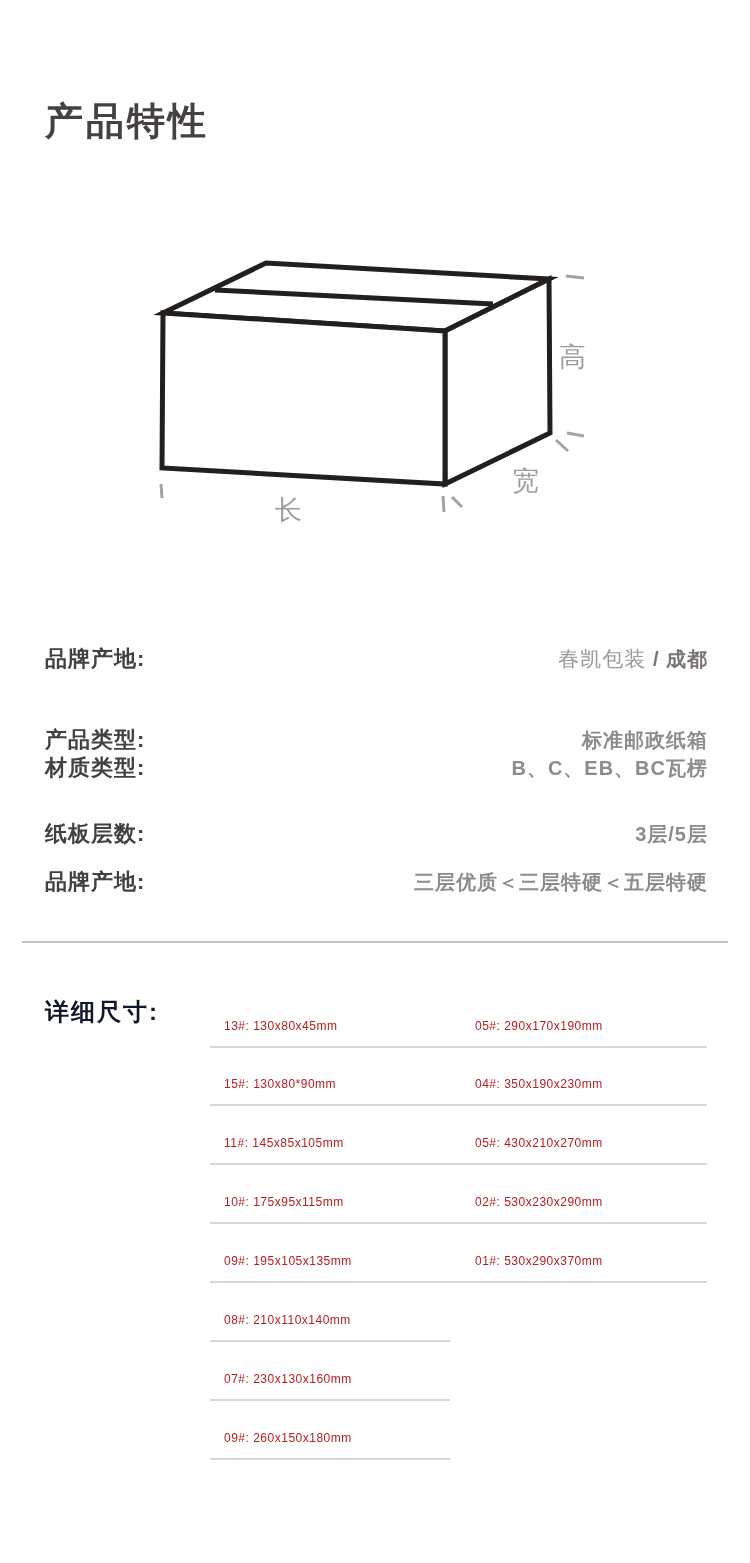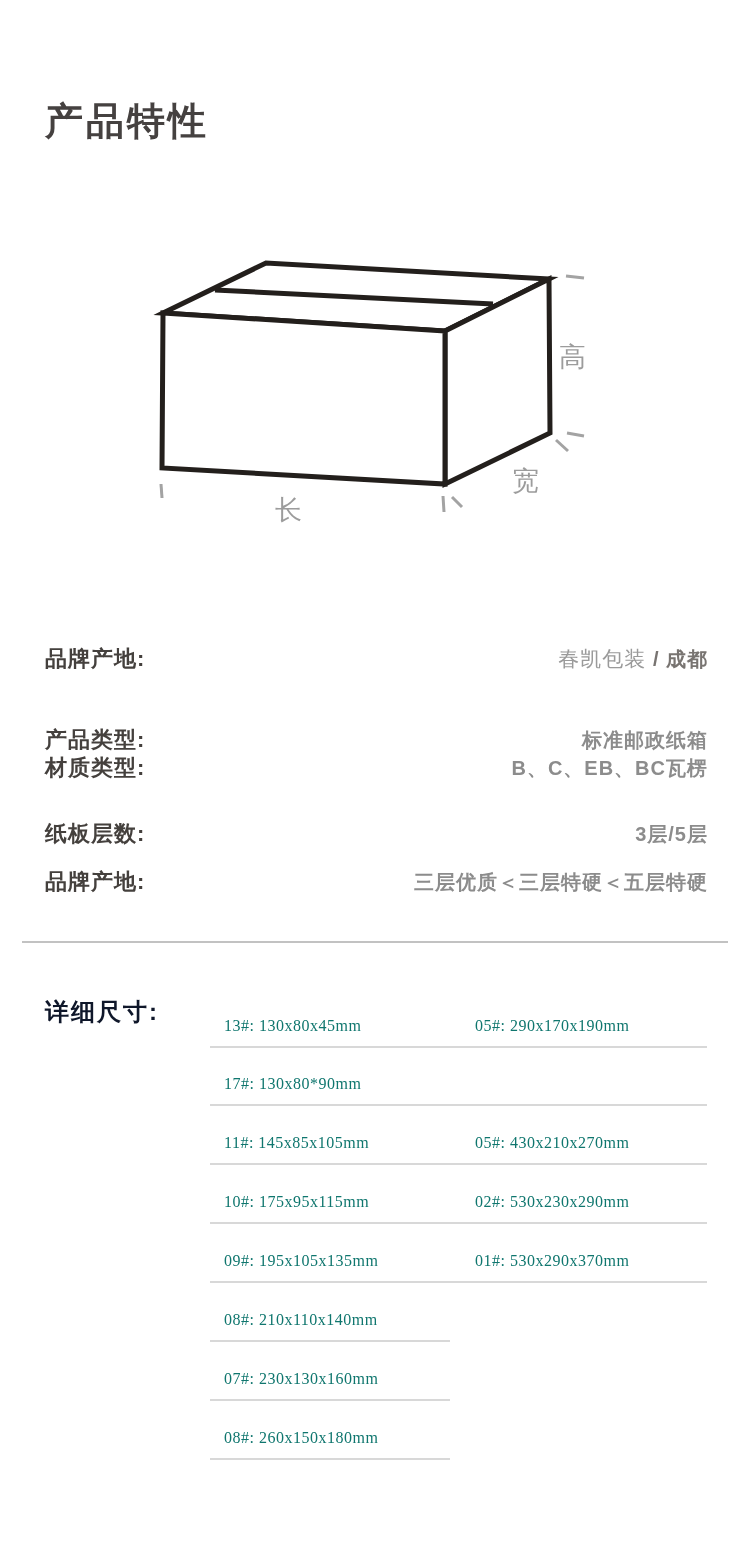--- a/index.html
+++ b/index.html
@@ -37,21 +37,21 @@
   .divider{
     position:absolute;left:22px;top:941px;width:706px;height:2px;background:#c2c2c2;
   }
   .sizes-heading{
     position:absolute;left:45px;top:997px;
     font-size:24px;font-weight:700;letter-spacing:2px;color:#0f172a;line-height:30px;
   }
   .size-row{
     position:absolute;left:210px;width:497px;height:40px;line-height:40px;
     border-bottom:2px solid #d8d8d8;
-    font-size:16px;color:#0f766e;letter-spacing:0.5px;font-family:Liberation Serif, serif;
+    font-size:12px;color:#b91c1c;letter-spacing:0.5px;
   }
   .size-row.half{width:240px;}
   .size-cell-left{position:absolute;left:14px;top:0;white-space:nowrap;}
   .size-cell-right{position:absolute;left:265px;top:0;white-space:nowrap;}
 </style>
 </head>
 <body>
 
 <div class="page">
 
@@ -105,37 +105,38 @@
 
   <div class="divider"></div>
 
   <div class="sizes-heading">详细尺寸:</div>
 
   <div class="size-row" style="top:1006px;">
     <span class="size-cell-left">13#: 130x80x45mm</span>
     <span class="size-cell-right">05#: 290x170x190mm</span>
   </div>
   <div class="size-row" style="top:1064px;">
-    <span class="size-cell-left">17#: 130x80*90mm</span>
+    <span class="size-cell-left">15#: 130x80*90mm</span>
+    <span class="size-cell-right">04#: 350x190x230mm</span>
   </div>
   <div class="size-row" style="top:1123px;">
     <span class="size-cell-left">11#: 145x85x105mm</span>
     <span class="size-cell-right">05#: 430x210x270mm</span>
   </div>
   <div class="size-row" style="top:1182px;">
     <span class="size-cell-left">10#: 175x95x115mm</span>
     <span class="size-cell-right">02#: 530x230x290mm</span>
   </div>
   <div class="size-row" style="top:1241px;">
     <span class="size-cell-left">09#: 195x105x135mm</span>
     <span class="size-cell-right">01#: 530x290x370mm</span>
   </div>
   <div class="size-row half" style="top:1300px;">
     <span class="size-cell-left">08#: 210x110x140mm</span>
   </div>
   <div class="size-row half" style="top:1359px;">
     <span class="size-cell-left">07#: 230x130x160mm</span>
   </div>
   <div class="size-row half" style="top:1418px;">
-    <span class="size-cell-left">08#: 260x150x180mm</span>
+    <span class="size-cell-left">09#: 260x150x180mm</span>
   </div>
 
 </div>
 
 </body></html>

